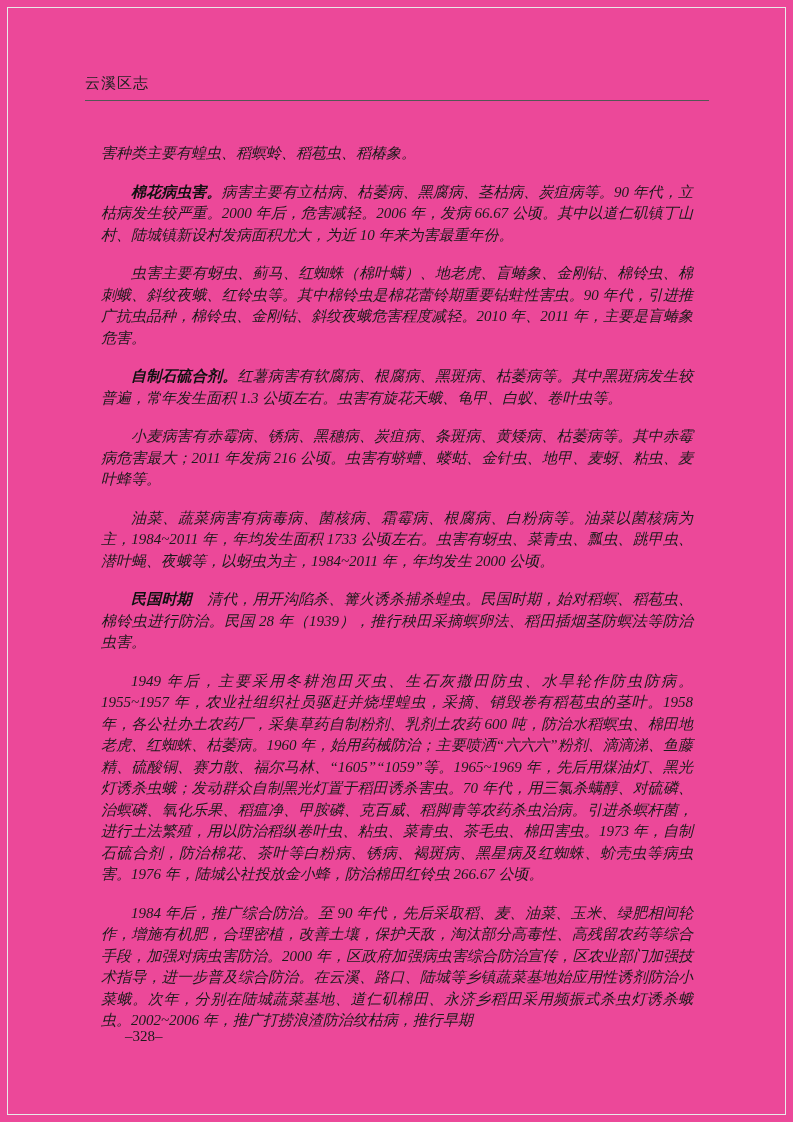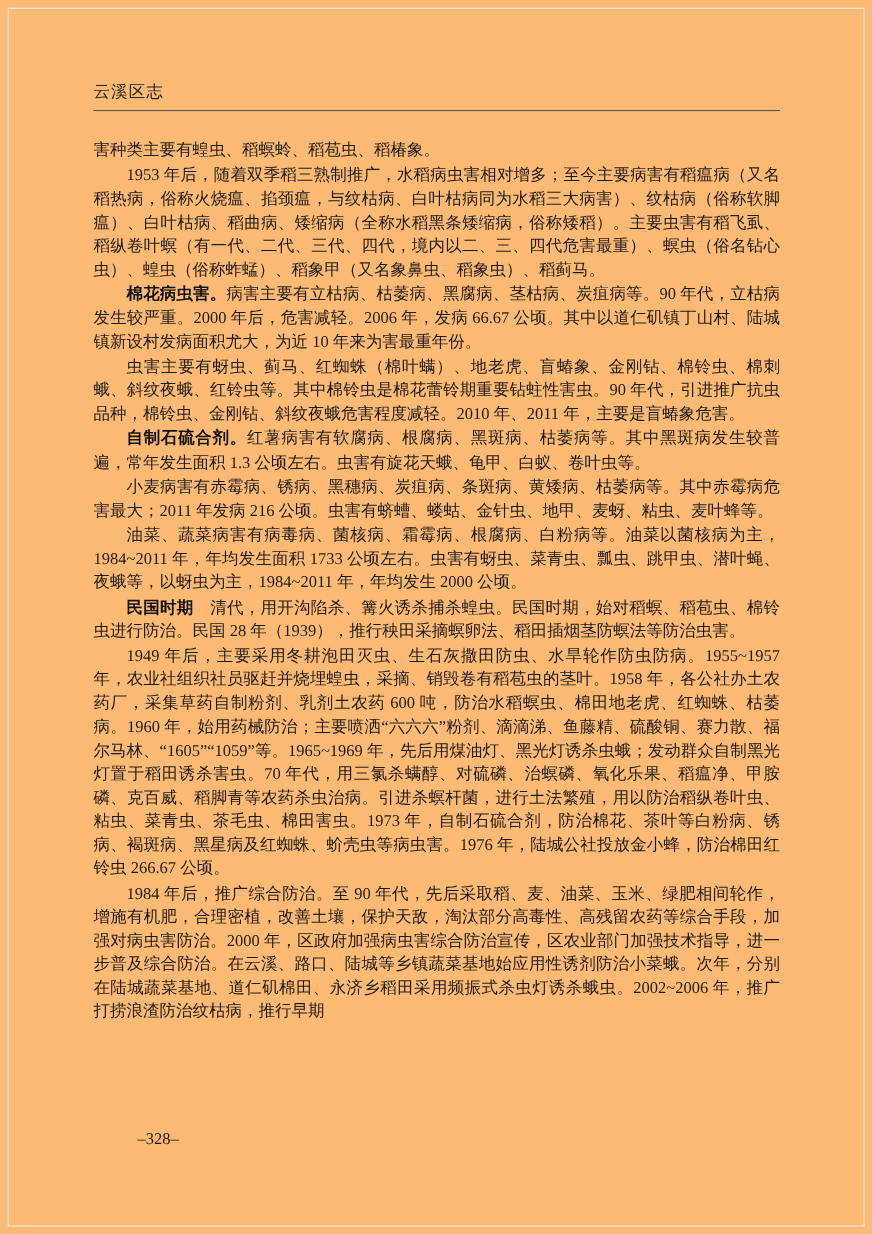--- a/index.html
+++ b/index.html
@@ -5,21 +5,21 @@
   html, body {
     margin: 0;
     padding: 0;
     background: #ffffff;
     font-family: "Liberation Serif", "DejaVu Serif", serif;
   }
   .sheet {
     position: relative;
     width: 793px;
     height: 1122px;
-    background: #fdba74;
+    background: #ec4899;
     overflow: hidden;
     color: #1b1b1b;
   }
   .scan-border {
     position: absolute;
     inset: 7px;
     border: 1px solid #e9e9e9;
     pointer-events: none;
   }
   .page-header {
@@ -42,22 +42,23 @@
     position: absolute;
     left: 85px;
     width: 624px;
     top: 126px;
     font-size: 15px;
     line-height: 21.5px;
     text-align: justify;
     color: #1b1b1b;
   }
   .para {
-    margin: 0;
+    margin: 16px;
     padding: 0;
+    font-style: italic;
   }
   .para.indent {
     text-indent: 2em;
   }
   .lead {
     font-family: "Liberation Sans", "DejaVu Sans", sans-serif;
     font-weight: 700;
     color: #111111;
   }
   .page-footer {
@@ -76,21 +77,20 @@
   <div class="scan-border"></div>
 
   <div class="page-header">
     <span>云溪区志</span>
   </div>
   <div class="header-rule"></div>
 
   <div class="page-body">
     <p class="para"><strong class="lead"></strong><span>害种类主要有蝗虫、稻螟蛉、稻苞虫、稻椿象。</span></p>
 
-    <p class="para indent"><strong class="lead"></strong><span>1953 年后，随着双季稻三熟制推广，水稻病虫害相对增多；至今主要病害有稻瘟病（又名稻热病，俗称火烧瘟、掐颈瘟，与纹枯病、白叶枯病同为水稻三大病害）、纹枯病（俗称软脚瘟）、白叶枯病、稻曲病、矮缩病（全称水稻黑条矮缩病，俗称矮稻）。主要虫害有稻飞虱、稻纵卷叶螟（有一代、二代、三代、四代，境内以二、三、四代危害最重）、螟虫（俗名钻心虫）、蝗虫（俗称蚱蜢）、稻象甲（又名象鼻虫、稻象虫）、稻蓟马。</span></p>
 
     <p class="para indent"><strong class="lead">棉花病虫害。</strong><span>病害主要有立枯病、枯萎病、黑腐病、茎枯病、炭疽病等。90 年代，立枯病发生较严重。2000 年后，危害减轻。2006 年，发病 66.67 公顷。其中以道仁矶镇丁山村、陆城镇新设村发病面积尤大，为近 10 年来为害最重年份。</span></p>
 
     <p class="para indent"><strong class="lead"></strong><span>虫害主要有蚜虫、蓟马、红蜘蛛（棉叶螨）、地老虎、盲蝽象、金刚钻、棉铃虫、棉刺蛾、斜纹夜蛾、红铃虫等。其中棉铃虫是棉花蕾铃期重要钻蛀性害虫。90 年代，引进推广抗虫品种，棉铃虫、金刚钻、斜纹夜蛾危害程度减轻。2010 年、2011 年，主要是盲蝽象危害。</span></p>
 
     <p class="para indent"><strong class="lead">自制石硫合剂。</strong><span>红薯病害有软腐病、根腐病、黑斑病、枯萎病等。其中黑斑病发生较普遍，常年发生面积 1.3 公顷左右。虫害有旋花天蛾、龟甲、白蚁、卷叶虫等。</span></p>
 
     <p class="para indent"><strong class="lead"></strong><span>小麦病害有赤霉病、锈病、黑穗病、炭疽病、条斑病、黄矮病、枯萎病等。其中赤霉病危害最大；2011 年发病 216 公顷。虫害有蛴螬、蝼蛄、金针虫、地甲、麦蚜、粘虫、麦叶蜂等。</span></p>
 
 

